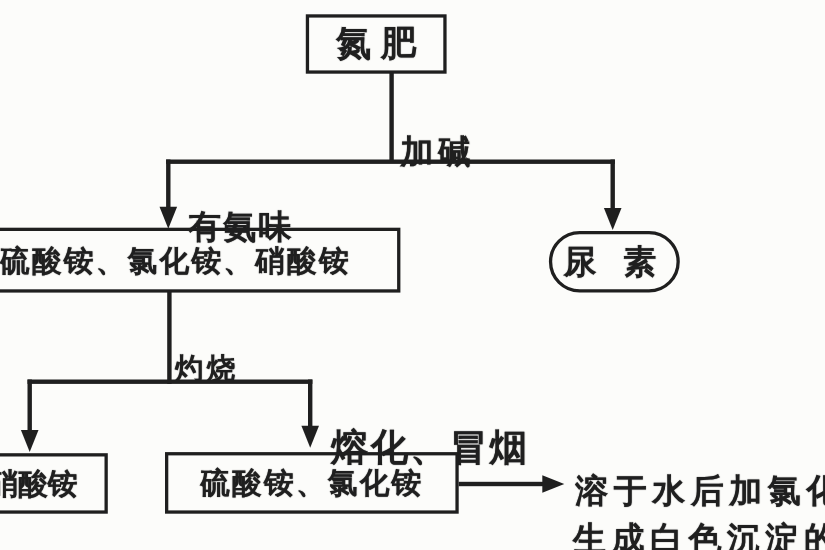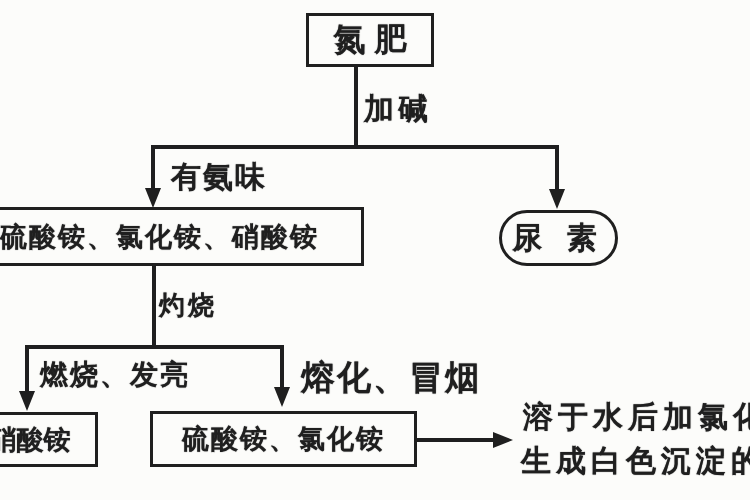--- a/index.html
+++ b/index.html
@@ -28,20 +28,21 @@
     white-space:nowrap;
     text-shadow:0 0 1px rgba(20,20,20,.75);
   }
   .lbl{
     position:absolute;
     color:var(--ink);
     font-weight:700;
     white-space:nowrap;
     text-shadow:0 0 1px rgba(20,20,20,.75);
     line-height:1.1;
+    margin-top:30px;
   }
   .vline{position:absolute;width:4px;background:var(--ink);}
   .hline{position:absolute;height:4px;background:var(--ink);}
   .arr-down{
     position:absolute;width:0;height:0;
     border-left:8px solid transparent;
     border-right:8px solid transparent;
     border-top:20px solid var(--ink);
   }
   .arr-right{
@@ -49,21 +50,21 @@
     border-top:8px solid transparent;
     border-bottom:8px solid transparent;
     border-left:20px solid var(--ink);
   }
 </style>
 </head>
 <body>
 
 <div id="canvas">
 
-  <div class="box" style="left:306px;top:13px;width:128px;height:54px;font-size:32px;">
+  <div class="box" style="left:278px;top:13px;width:128px;height:54px;font-size:32px;">
     <span>氮 肥</span>
   </div>
 
   <div class="vline" style="left:354px;top:66px;height:81px;"></div>
   <div class="lbl" style="left:364px;top:92px;font-size:30px;letter-spacing:4px;">加碱</div>
 
   <div class="hline" style="left:151px;top:145px;width:408px;"></div>
 
   <div class="vline" style="left:151px;top:145px;height:50px;"></div>
   <div class="arr-down" style="left:145px;top:188px;"></div>
@@ -80,21 +81,20 @@
     <span>尿 素</span>
   </div>
 
   <div class="vline" style="left:152px;top:264px;height:85px;"></div>
   <div class="lbl" style="left:159px;top:291px;font-size:26px;letter-spacing:3px;">灼烧</div>
 
   <div class="hline" style="left:25px;top:345px;width:259px;"></div>
 
   <div class="vline" style="left:25px;top:345px;height:52px;"></div>
   <div class="arr-down" style="left:19px;top:391px;"></div>
-  <div class="lbl" style="left:40px;top:360px;font-size:28px;letter-spacing:2px;">燃烧、发亮</div>
 
   <div class="vline" style="left:280px;top:345px;height:48px;"></div>
   <div class="arr-down" style="left:274px;top:387px;"></div>
   <div class="lbl" style="left:301px;top:359px;font-size:34px;letter-spacing:2px;">熔化、冒烟</div>
 
   <div class="box" style="left:-38px;top:412px;width:136px;height:55px;font-size:27px;">
     <span>硝酸铵</span>
   </div>
 
   <div class="box" style="left:150px;top:411px;width:267px;height:56px;font-size:27px;letter-spacing:2px;">

